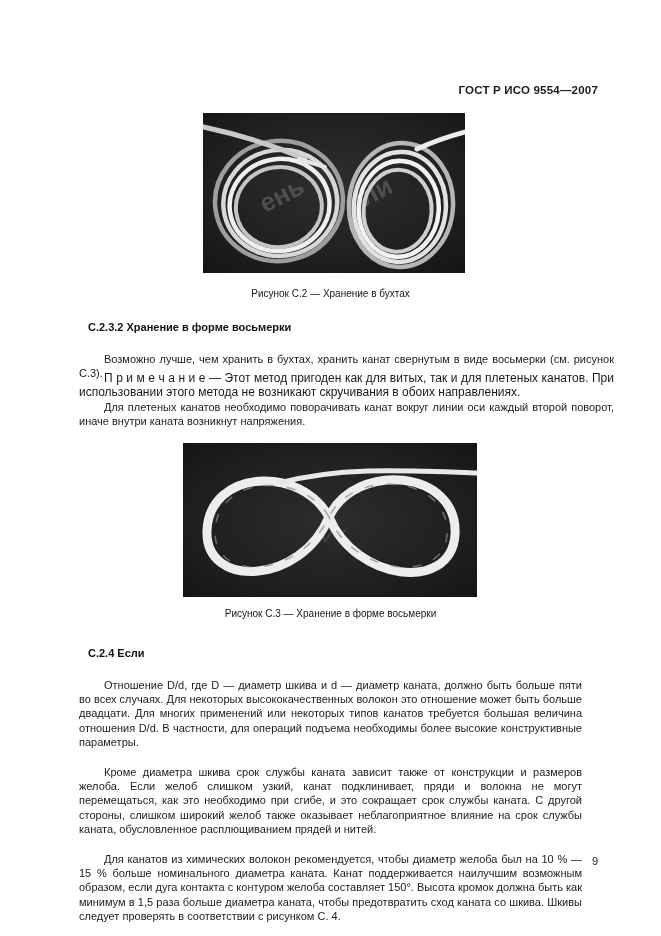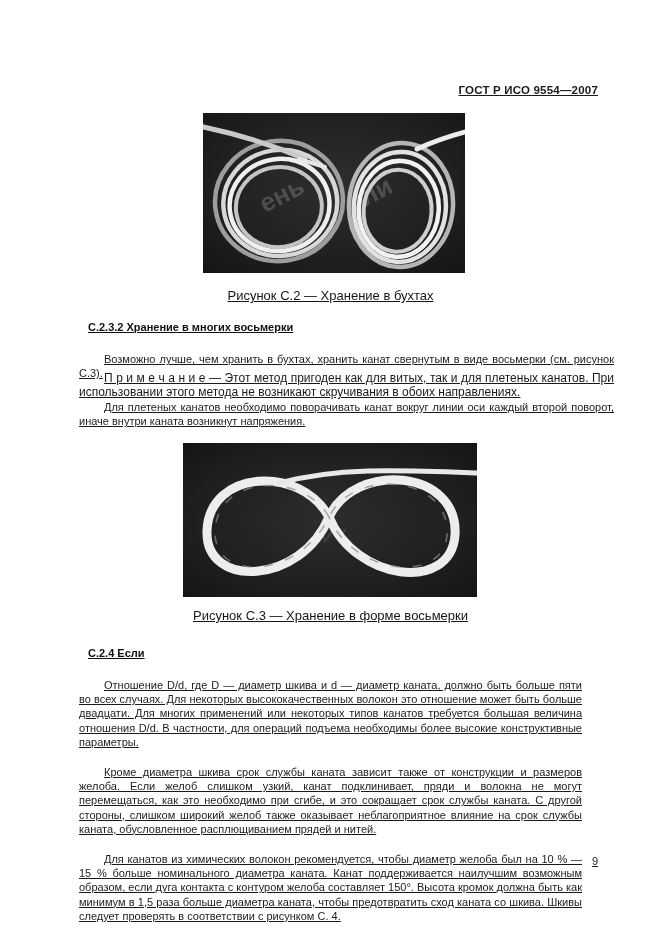--- a/index.html
+++ b/index.html
@@ -1,27 +1,27 @@
 <!DOCTYPE html>
 <html><head>
 <meta charset="utf-8">
 <style>
   html,body { margin:0; padding:0; }
   body {
     width:661px; height:936px; background:#ffffff; position:relative;
     font-family:"Liberation Sans", sans-serif; color:#1a1a1a;
     overflow:hidden;
   }
-  .abs { position:absolute;text-decoration:underline; }
+  .abs { position:absolute; }
   .col { left:63px; width:535px; }
   .doc-header { top:84px; font-size:11.5px; font-weight:bold; text-align:right; letter-spacing:0.2px; }
   .figure { background:#1b1b1b; overflow:hidden; }
   .fig1 { top:113px; left:203px; width:262px; height:160px; }
   .fig2 { top:443px; left:183px; width:294px; height:154px; }
-  .caption { font-size:13px; text-align:center; color:#161616; }
+  .caption { font-size:10px; text-align:center; color:#161616; }
   .cap1 { top:288px; }
   .cap2 { top:608px; }
   .heading { font-size:11px; font-weight:bold; text-indent:25px; color:#111; }
   .h1 { top:321px; }
   .h2 { top:647px; }
   p { margin:16px; }
   .body-text { font-size:11px; line-height:14.2px; text-align:justify; text-indent:25px; color:#1c1c1c; }
   .p1 { top:336px; }
   .note { top:355px; font-size:12px; line-height:14.4px; text-align:justify; text-indent:25px; }
   .p2 { top:384px; }
@@ -62,21 +62,21 @@
       <ellipse cx="197" cy="94" rx="46" ry="55" fill="none" stroke="#e2e2e2" stroke-width="4.5"></ellipse>
       <ellipse cx="196" cy="96" rx="40" ry="48" fill="none" stroke="#f2f2f2" stroke-width="4.5"></ellipse>
       <ellipse cx="195" cy="98" rx="34" ry="41" fill="none" stroke="#cfcfcf" stroke-width="4"></ellipse>
     </g>
     <path d="M 214 36 C 234 27, 250 22, 266 18" fill="none" stroke="#ededed" stroke-width="5" stroke-linecap="round"></path>
   </svg>
 </div>
 
 <div class="abs col caption cap1">Рисунок С.2 — Хранение в бухтах</div>
 
-<div class="abs col heading h1">С.2.3.2 Хранение в многих восьмерки</div>
+<div class="abs col heading h1">С.2.3.2 Хранение в форме восьмерки</div>
 <p class="abs col body-text p1">Возможно лучше, чем хранить в бухтах, хранить канат свернутым в виде восьмерки (см. рисунок С.3).</p>
 <p class="abs col note">П р и м е ч а н и е — Этот метод пригоден как для витых, так и для плетеных канатов. При использовании этого метода не возникают скручивания в обоих направлениях.</p>
 <p class="abs col body-text p2">Для плетеных канатов необходимо поворачивать канат вокруг линии оси каждый второй поворот, иначе внутри каната возникнут напряжения.</p>
 
 <div class="abs figure fig2">
   <svg width="294" height="154" viewBox="0 0 294 154">
     <defs>
       <radialGradient id="bg2" cx="50%" cy="50%" r="75%">
         <stop offset="0%" stop-color="#2d2d2d"></stop>
         <stop offset="60%" stop-color="#1f1f1f"></stop>

